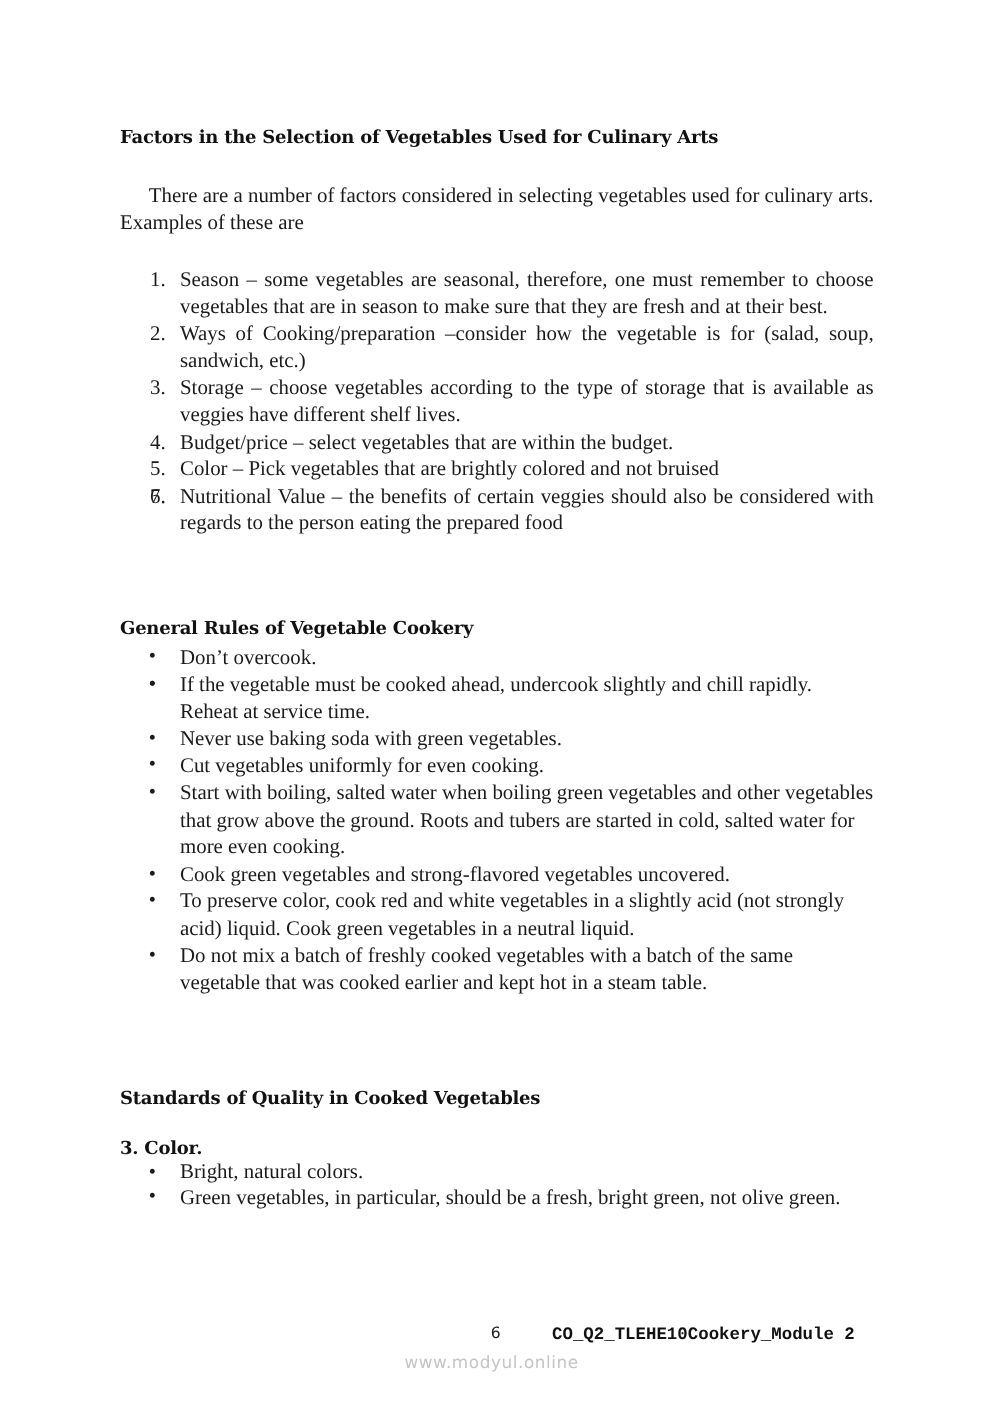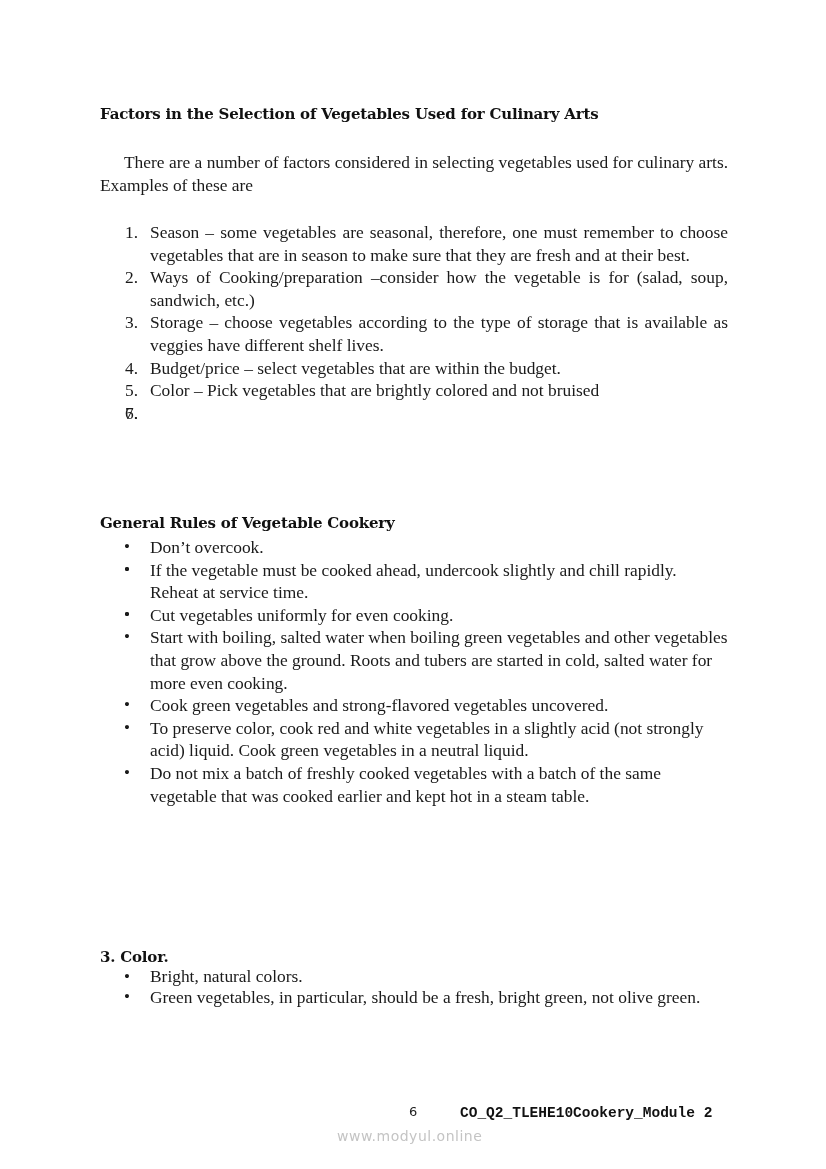--- a/index.html
+++ b/index.html
@@ -46,37 +46,38 @@
 
   <div class="p" style="top:147px;"><span class="indent"></span><span>There are a number of factors considered in selecting vegetables used for culinary arts.  Examples of these are</span></div>
 
   <ol class="ol" style="top:217px;">
     <li><span class="num">1.</span><span>Season – some vegetables are seasonal, therefore, one must remember to choose vegetables that are in season to make sure that they are fresh and at their best.</span></li>
     <li><span class="num">2.</span><span>Ways of Cooking/preparation –consider how the vegetable is for (salad, soup, sandwich, etc.)</span></li>
     <li><span class="num">3.</span><span>Storage – choose vegetables according to the type of storage that is available as veggies have different shelf lives.</span></li>
     <li><span class="num">4.</span><span>Budget/price – select vegetables that are within the budget.</span></li>
     <li><span class="num">5.</span><span>Color – Pick vegetables that are brightly colored and not bruised</span></li>
     <li><span class="num">6.</span></li>
-    <li><span class="num">7.</span></li>
+    <li><span class="num">7.</span><span>Nutritional Value – the benefits of certain veggies should also be considered with regards to the person eating the prepared food</span></li>
   </ol>
 
   <div class="h" style="top:510px;">General Rules of Vegetable Cookery</div>
 
   <ul class="ul" style="top:532px;">
     <li><span class="bullet">•</span><span>Don’t overcook.</span></li>
     <li><span class="bullet">•</span></li>
     <li><span class="bullet">•</span><span>If the vegetable must be cooked ahead, undercook slightly and chill rapidly. Reheat at service time.</span></li>
-    <li><span class="bullet">•</span></li>
+    <li><span class="bullet">•</span><span>Never use baking soda with green vegetables.</span></li>
     <li><span class="bullet">•</span><span>Cut vegetables uniformly for even cooking.</span></li>
     <li><span class="bullet">•</span><span>Start with boiling, salted water when boiling green vegetables and other vegetables that grow above the ground. Roots and tubers are started in cold, salted water for more even cooking.</span></li>
     <li><span class="bullet">•</span><span>Cook green vegetables and strong-flavored vegetables uncovered.</span></li>
     <li><span class="bullet">•</span><span>To preserve color, cook red and white vegetables in a slightly acid (not strongly acid) liquid. Cook green vegetables in a neutral liquid.</span></li>
     <li><span class="bullet">•</span><span>Do not mix a batch of freshly cooked vegetables with a batch of the same vegetable that was cooked earlier and kept hot in a steam table.</span></li>
   </ul>
 
+  <div class="h" style="top:902px;">Standards of Quality in Cooked Vegetables</div>
 
   <div class="h" style="top:944px;">3. Color.</div>
 
   <ul class="ul" style="top:962px;">
     <li style="line-height:21px;"><span class="bullet">•</span><span>Bright, natural colors.</span></li>
     <li style="line-height:20px;"><span class="bullet">•</span><span>Green vegetables, in particular, should be a fresh, bright green, not olive green.</span></li>
   </ul>
 
   <div class="footer-page">6</div>
   <div class="footer-code">CO_Q2_TLEHE10Cookery_Module 2</div>

